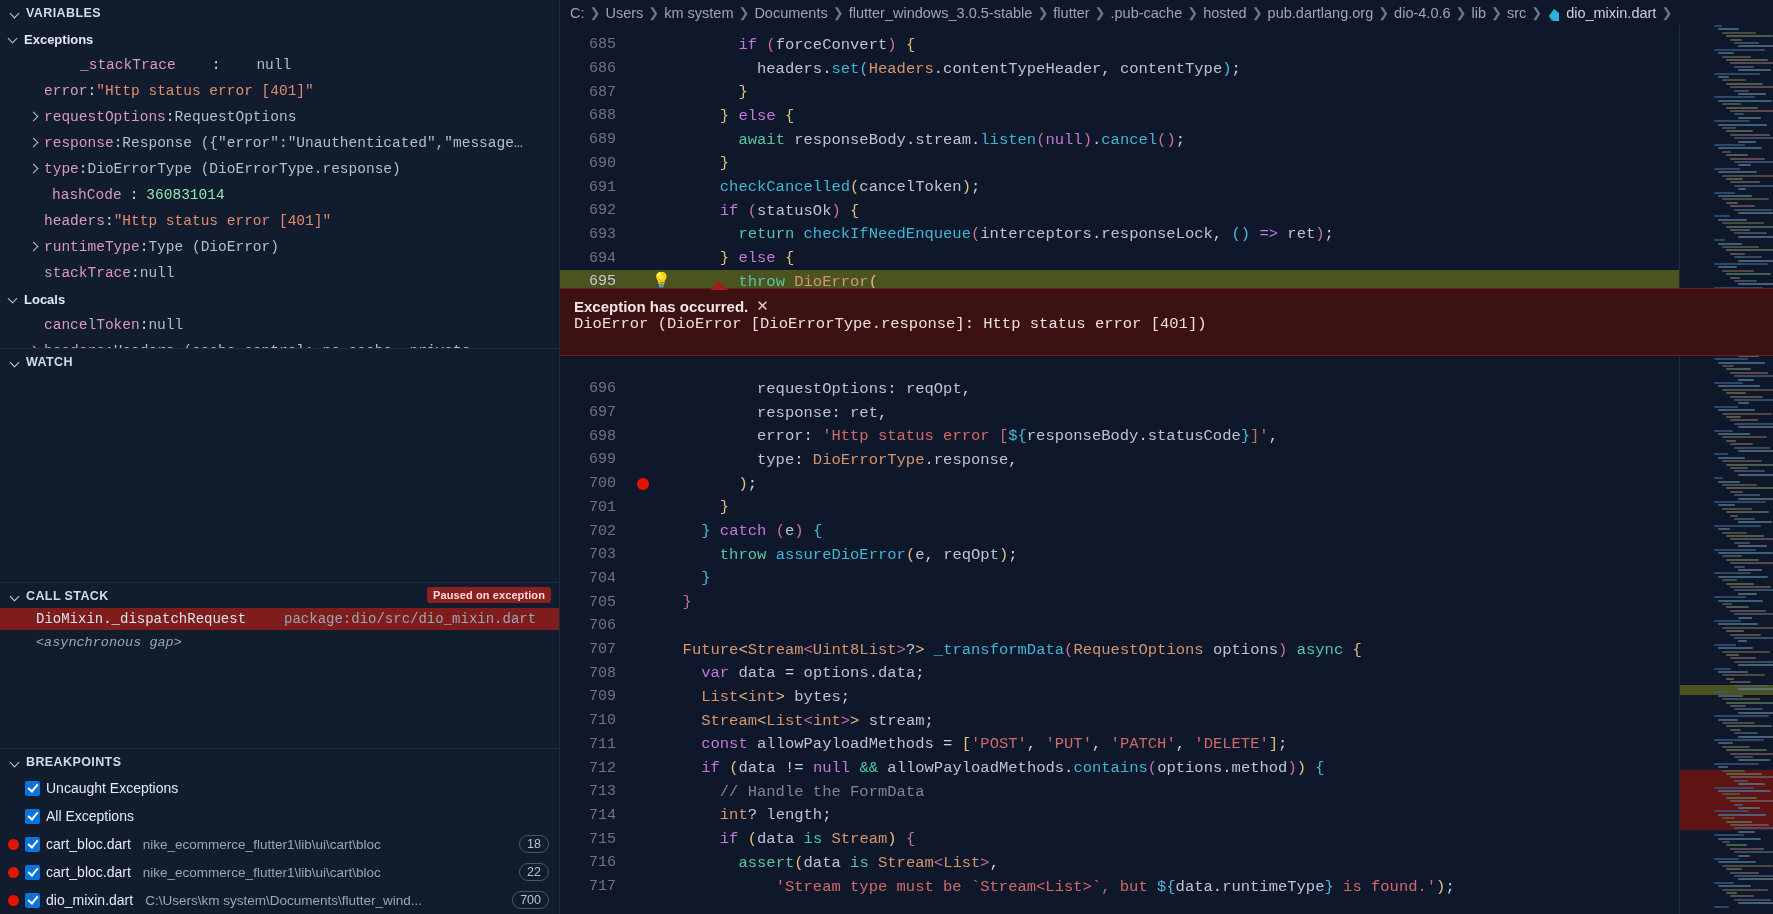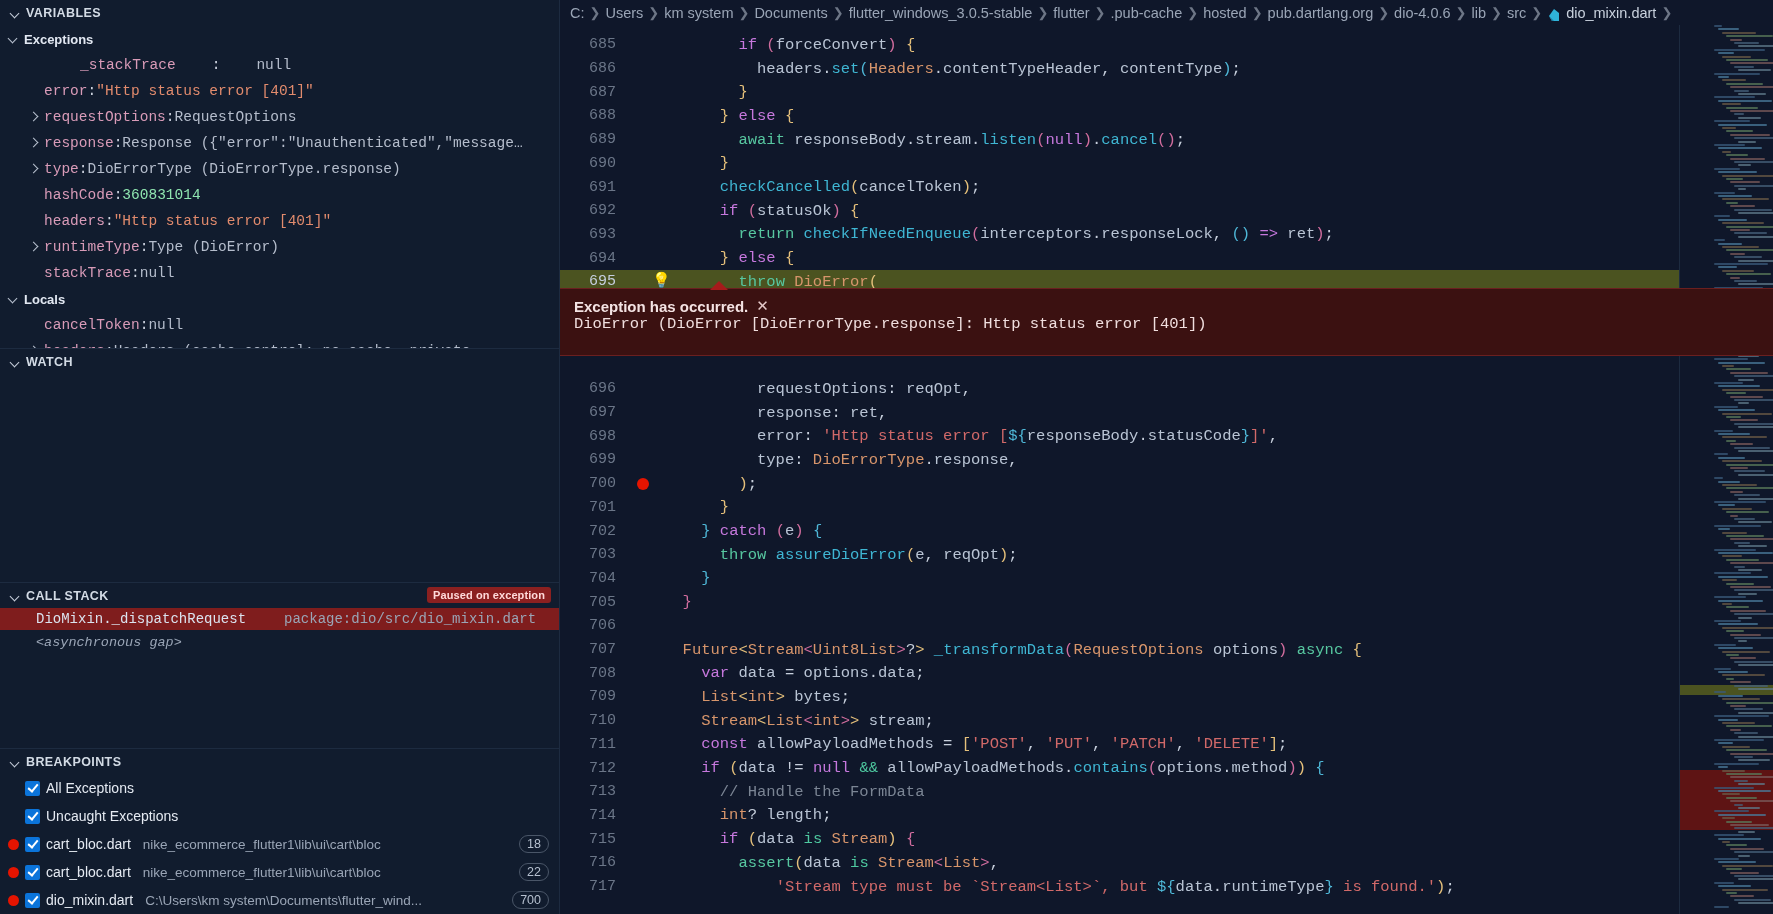--- a/index.html
+++ b/index.html
@@ -245,21 +245,21 @@
           <span class="vname">response</span>
           <span class="vsep">: </span>
           <span class="vval">Response ({"error":"Unauthenticated","message…</span>
         </div>
         <div class="row" style="padding-left: 26px;">
           <span class="twisty has"></span>
           <span class="vname">type</span>
           <span class="vsep">: </span>
           <span class="vval">DioErrorType (DioErrorType.response)</span>
         </div>
-        <div class="row" style="padding-left: 26px;">
+        <div class="row" style="padding-left: 26px; gap: 8px;">
           <span class="twisty"></span>
           <span class="vname">hashCode</span>
           <span class="vsep">: </span>
           <span class="vnum">360831014</span>
         </div>
         <div class="row" style="padding-left: 26px;">
           <span class="twisty"></span>
           <span class="vname">headers</span>
           <span class="vsep">: </span>
           <span class="vstr">"Http status error [401]"</span>
@@ -314,26 +314,26 @@
       </div>
 
     <div class="section-header">
       <span class="chev"></span>
       <span>BREAKPOINTS</span>
     </div>
     <div class="bp-body" id="bp-body">
         <div class="bp-row">
           <span class="bp-dot blank"></span>
           <span class="cbx"></span>
-          <span class="bp-file">All Exceptions</span>
+          <span class="bp-file">Uncaught Exceptions</span>
         </div>
         <div class="bp-row">
           <span class="bp-dot blank"></span>
           <span class="cbx"></span>
-          <span class="bp-file">Uncaught Exceptions</span>
+          <span class="bp-file">All Exceptions</span>
         </div>
         <div class="bp-row">
           <span class="bp-dot"></span>
           <span class="cbx"></span>
           <span class="bp-file">cart_bloc.dart</span>
           <span class="bp-path">nike_ecommerce_flutter1\lib\ui\cart\bloc</span>
           <span class="bp-line">18</span>
         </div>
         <div class="bp-row">
           <span class="bp-dot"></span>

